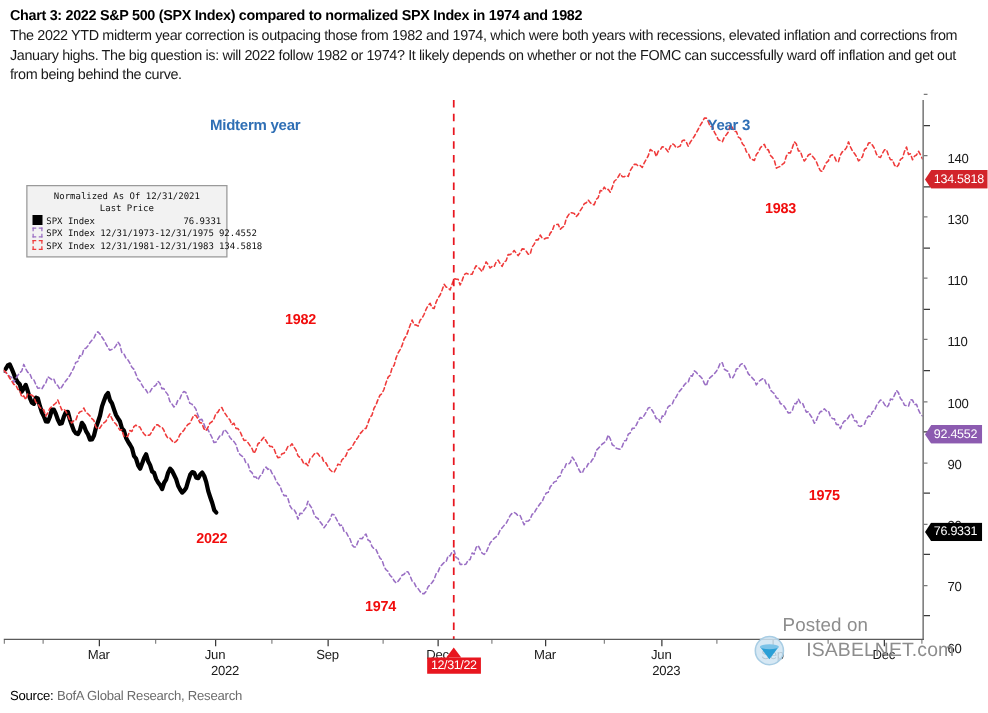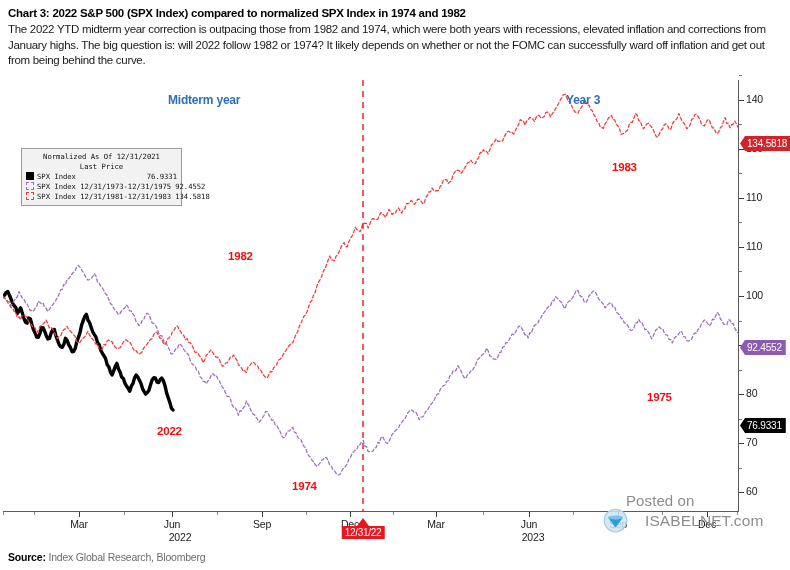--- a/index.html
+++ b/index.html
@@ -66,25 +66,26 @@
   }
   .ytick {
     position: absolute;
     left: 1px;
     width: 5px; height: 1px;
     background: #3a3a3a;
   }
   .ytick.minor { width: 3px; background: #7a7a7a; }
   .ytick-label {
     position: absolute;
-    left: 8px;
+    left: 20px;
     font-size: 10.5px;
     color: #1a1a1a;
     line-height: 11px;
     letter-spacing: -0.2px;
+    margin-top: 28px;
   }
 
   
   .value-badge {
     position: absolute;
     left: 2px;
     height: 15px;
     padding: 0 4px 0 7px;
     display: flex;
     align-items: center;
@@ -230,21 +231,21 @@
   }
 
   
   .source-line {
     position: absolute;
     left: 8px; top: 551px;
     font-size: 10.5px;
     letter-spacing: -0.2px;
     white-space: nowrap;
   }
-  .source-key { font-weight: bold; color: #000000; margin-top: 32px; }
+  .source-key { font-weight: normal; color: #000000; margin-top: 32px; }
   .source-val { color: #6b6b6b; }
 </style>
 </head>
 <body>
 
 <div class="page">
 
   <div class="chart-title">Chart 3: 2022 S&amp;P 500 (SPX Index) compared to normalized SPX Index in 1974 and 1982</div>
   <div class="chart-subtitle">The 2022 YTD midterm year correction is outpacing those from 1982 and 1974, which were both years with recessions, elevated inflation and corrections from January highs. The big question is: will 2022 follow 1982 or 1974? It likely depends on whether or not the FOMC can successfully ward off inflation and get out from being behind the curve.</div>
 
@@ -369,16 +370,16 @@
   <svg class="wm-logo" viewBox="0 0 40 40">
     <circle cx="20" cy="20" r="18" fill="#cfe4f2" opacity="0.85"></circle>
     <circle cx="20" cy="20" r="18" fill="none" stroke="#a8cde4" stroke-width="2"></circle>
     <path d="M8 15 L32 15 L20 31 Z" fill="#2a9fd6"></path>
     <ellipse cx="20" cy="15" rx="12" ry="3.2" fill="#7cc3e8"></ellipse>
   </svg>
   <div class="wm-site">ISABELNET.com</div>
 
   <div class="source-line">
     <span class="source-key">Source:</span>
-    <span class="source-val">Index Global Research, Bloomberg</span>
+    <span class="source-val">BofA Global Research, Research</span>
   </div>
 
 </div>
 
 </body></html>

